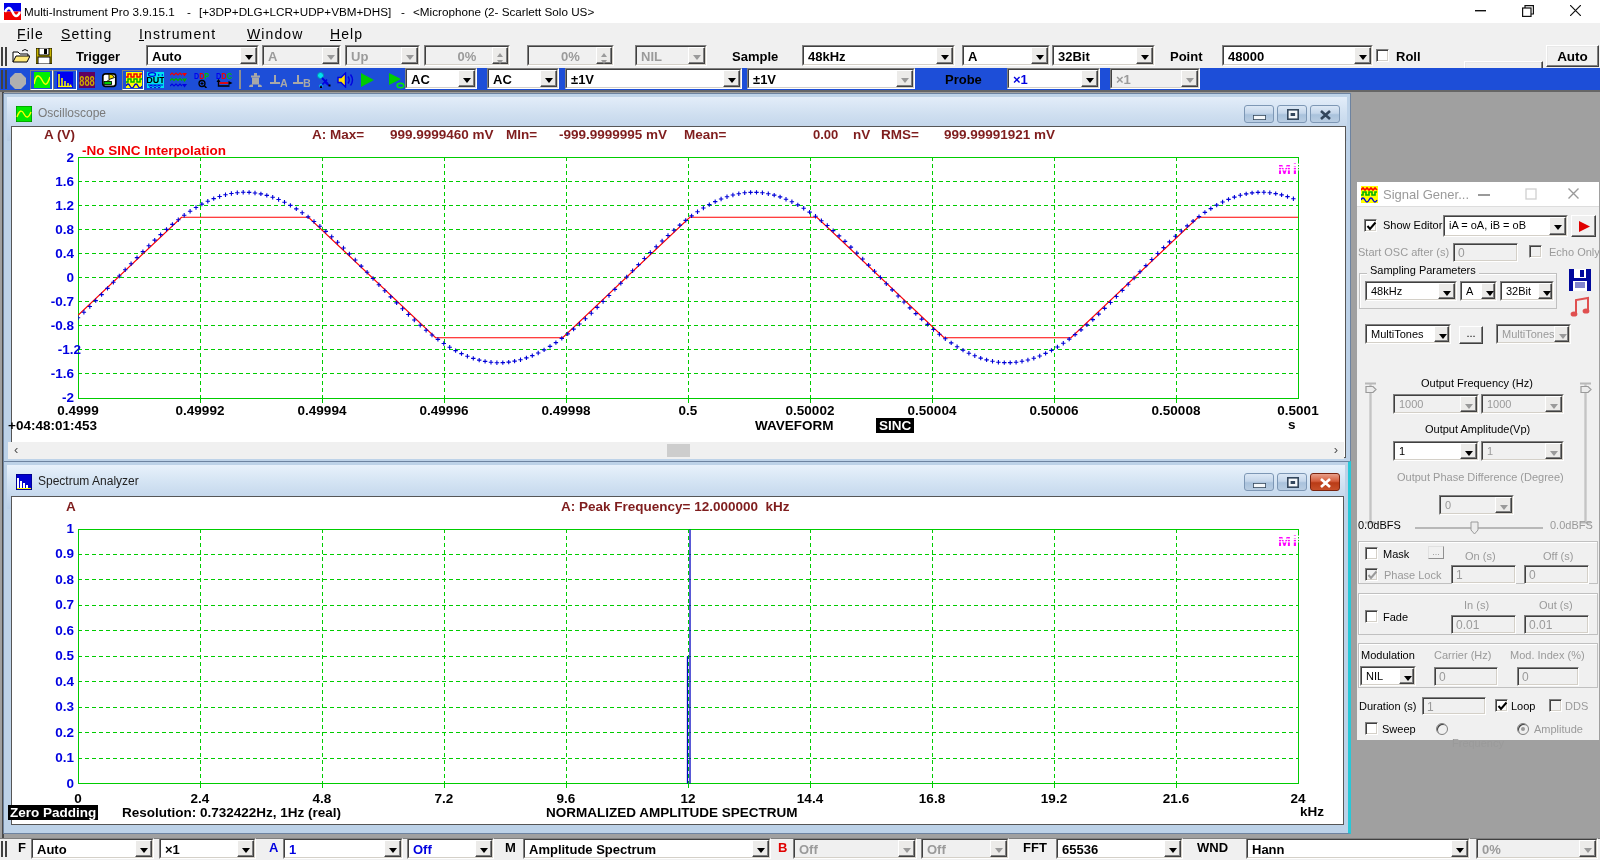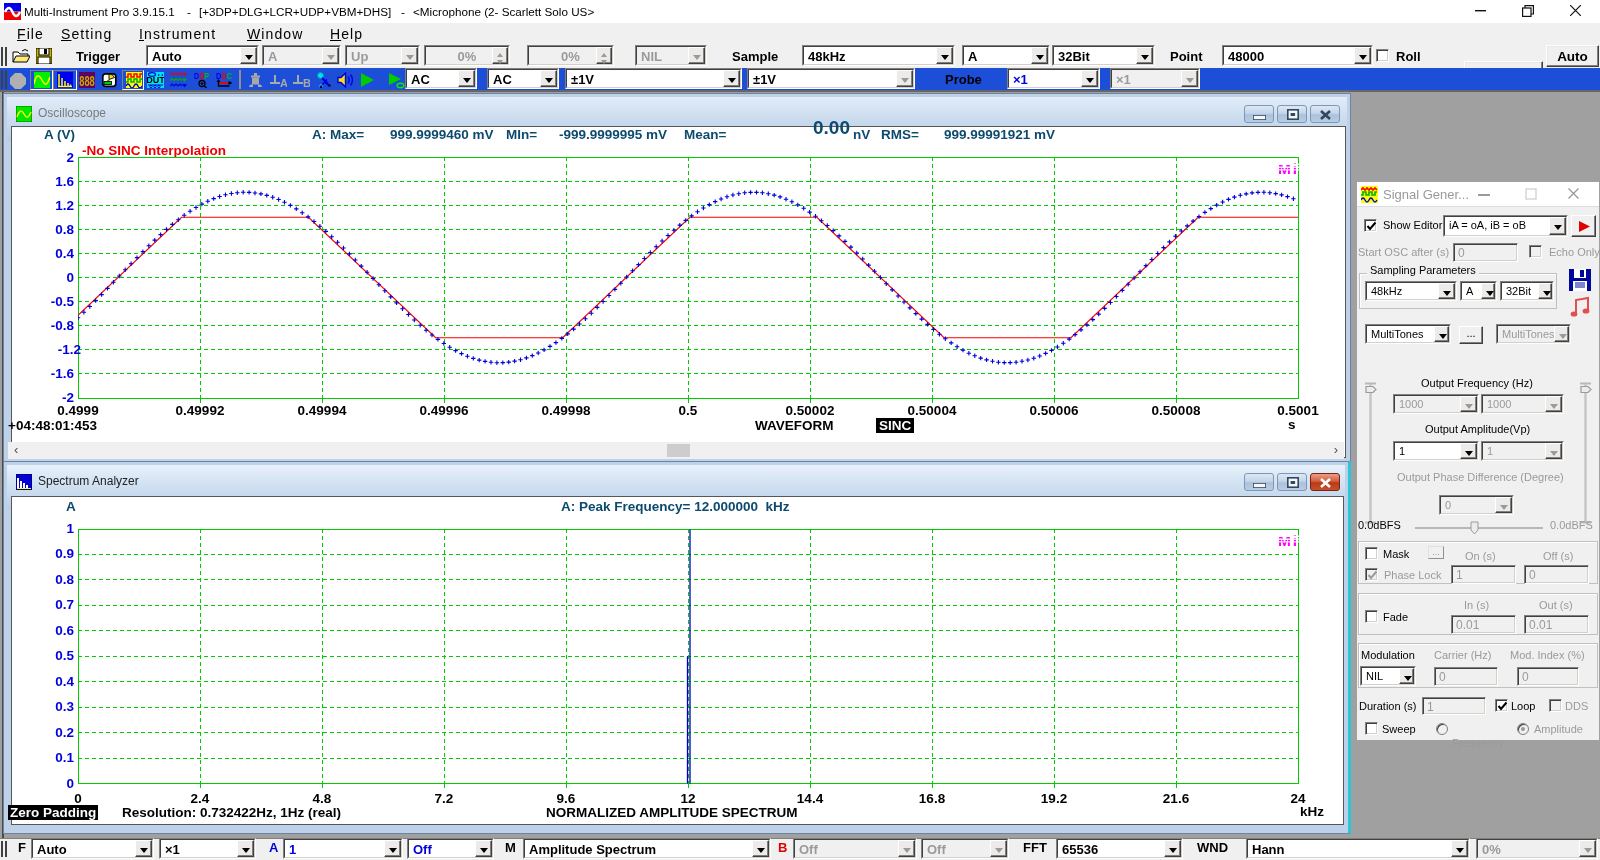--- a/index.html
+++ b/index.html
@@ -32,21 +32,21 @@
 .ck.dis{background:#f0f0f0}
 .ck svg{position:absolute;left:1px;top:1px}
 
 .win{position:absolute;background:#bdd2e8;border:1px solid #6d83a0}
 .wtitle{position:absolute;left:3px;top:3px;right:3px;height:44px;background:linear-gradient(#e3edf9 0%,#cfdff0 40%,#b7cce4 100%);font-size:12.5px}
 .wicon{position:absolute;left:9px;top:9px;width:16px;height:16px}
 .wtext{position:absolute;left:31px;top:9px;color:#7a7a7a;font-size:12px}
 .wbtn{position:absolute;top:8px;width:30px;height:18px;border:1px solid #7d97b5;border-radius:3px;background:linear-gradient(#dce8f5 0%,#c4d6ea 45%,#a9c2dc 55%,#b9cde2 100%)}
 .wclient{position:absolute;left:4px;top:30px;right:4px;bottom:4px;background:#fff;border:1px solid #565656}
 
-.blue{color:#0c4a6e;font-weight:bold}
+.blue{color:#7f1d1d;font-weight:bold}
 .ylab{position:absolute;color:#0000e0;font-weight:bold;font-size:13.5px;text-align:right;width:40px}
 .xlab{position:absolute;color:#000;font-weight:bold;font-size:13.5px;text-align:center;width:80px}
 
 #sg{left:1356px;top:181px;width:244px;height:560px;background:#f0f0f0;border:1px solid #a0a0a0;font-size:11px}
 #sg span{white-space:nowrap}
 #sg .ttl{position:absolute;left:0;top:0;width:100%;height:25px;background:#fff;border-bottom:1px solid #ddd}
 .gray{color:#9a9a9a}
 .grpbox{position:absolute;border:1px solid #c0c0c0;box-shadow:1px 1px 0 #fff inset}
 .tbox{position:absolute;height:19px;background:#f0f0f0;border-top:1px solid #808080;border-left:1px solid #808080;border-bottom:1px solid #fff;border-right:1px solid #fff;box-shadow:inset 1px 1px 0 #404040,inset -1px -1px 0 #d4d0c8;font-size:12px;color:#9a9a9a;padding:2px 0 0 4px}
 .sgc{font-weight:normal;font-size:11px;height:20px}
@@ -300,21 +300,21 @@
       </div>
   </div>
   <div class="wclient" style="left:7px;top:32px;right:4px;bottom:3px"></div>
 </div>
 <span class="abs blue" style="left:44px;top:127px;font-size:13.5px">A (V)</span>
 <span class="abs blue" style="left:312px;top:127px;font-size:13.5px">A: Max=</span>
 <span class="abs blue" style="left:390px;top:127px;font-size:13.5px">999.9999460 mV</span>
 <span class="abs blue" style="left:506px;top:127px;font-size:13.5px">MIn=</span>
 <span class="abs blue" style="left:559px;top:127px;font-size:13.5px">-999.9999995 mV</span>
 <span class="abs blue" style="left:684px;top:127px;font-size:13.5px">Mean=</span>
-<span class="abs blue" style="left:813px;top:117px;font-size:19px">0.00</span>
+<span class="abs blue" style="left:813px;top:127px;font-size:13px">0.00</span>
 <span class="abs blue" style="left:853px;top:127px;font-size:13.5px">nV</span>
 <span class="abs blue" style="left:881px;top:127px;font-size:13.5px">RMS=</span>
 <span class="abs blue" style="left:944px;top:127px;font-size:13.5px">999.99991921 mV</span>
 <span class="abs" style="left:82px;top:143px;font-size:13.5px;font-weight:bold;color:#f00000">-No SINC Interpolation</span>
 <svg class="abs" style="left:78px;top:157px" width="1221" height="247">
   <rect x="0.5" y="0.5" width="1220" height="241" fill="none" stroke="#00cc00" stroke-width="1" shape-rendering="crispEdges"></rect>
   <path d="M122 0v242 M244 0v242 M366 0v242 M488 0v242 M610 0v242 M732 0v242 M854 0v242 M976 0v242 M1098 0v242" stroke="#00cc00" stroke-dasharray="4 3" fill="none" shape-rendering="crispEdges"></path>
   <path d="M0 24.1h1220 M0 48.2h1220 M0 72.3h1220 M0 96.4h1220 M0 120.5h1220 M0 144.6h1220 M0 168.7h1220 M0 192.8h1220 M0 216.9h1220" stroke="#00cc00" stroke-dasharray="4 3" fill="none" shape-rendering="crispEdges"></path>
   <path d="M122 242v4 M244 242v4 M366 242v4 M488 242v4 M610 242v4 M732 242v4 M854 242v4 M976 242v4 M1098 242v4" stroke="#00cc00" stroke-width="1" shape-rendering="crispEdges" fill="none"></path>
     <path d="M0.0 158.35L103.5 60.25L230.5 60.25L357.6 180.75L484.7 180.75L611.8 60.25L738.9 60.25L866.0 180.75L993.0 180.75L1120.1 60.25L1220.0 60.25" stroke="#ff0000" stroke-width="1.2" fill="none"></path>
@@ -325,21 +325,21 @@
     <rect x="0" y="2.6" width="21" height="1.4" fill="#fff"></rect>
     <rect x="0" y="5.5" width="21" height="1.4" fill="#fff"></rect>
     <rect x="0" y="8.3" width="21" height="1.1" fill="#fff"></rect>
   </svg>
 <span class="ylab" style="left:34px;top:150px">2</span>
 <span class="ylab" style="left:34px;top:174px">1.6</span>
 <span class="ylab" style="left:34px;top:198px">1.2</span>
 <span class="ylab" style="left:34px;top:222px">0.8</span>
 <span class="ylab" style="left:34px;top:246px">0.4</span>
 <span class="ylab" style="left:34px;top:270px">0</span>
-<span class="ylab" style="left:34px;top:294px">-0.5</span>
+<span class="ylab" style="left:34px;top:294px">-0.7</span>
 <span class="ylab" style="left:34px;top:318px">-0.8</span>
 <span class="ylab" style="left:41px;top:342px">-1.2</span>
 <span class="ylab" style="left:34px;top:366px">-1.6</span>
 <span class="ylab" style="left:34px;top:390px">-2</span>
 <span class="xlab" style="left:38px;top:403px">0.4999</span>
 <span class="xlab" style="left:160px;top:403px">0.49992</span>
 <span class="xlab" style="left:282px;top:403px">0.49994</span>
 <span class="xlab" style="left:404px;top:403px">0.49996</span>
 <span class="xlab" style="left:526px;top:403px">0.49998</span>
 <span class="xlab" style="left:648px;top:403px">0.5</span>

